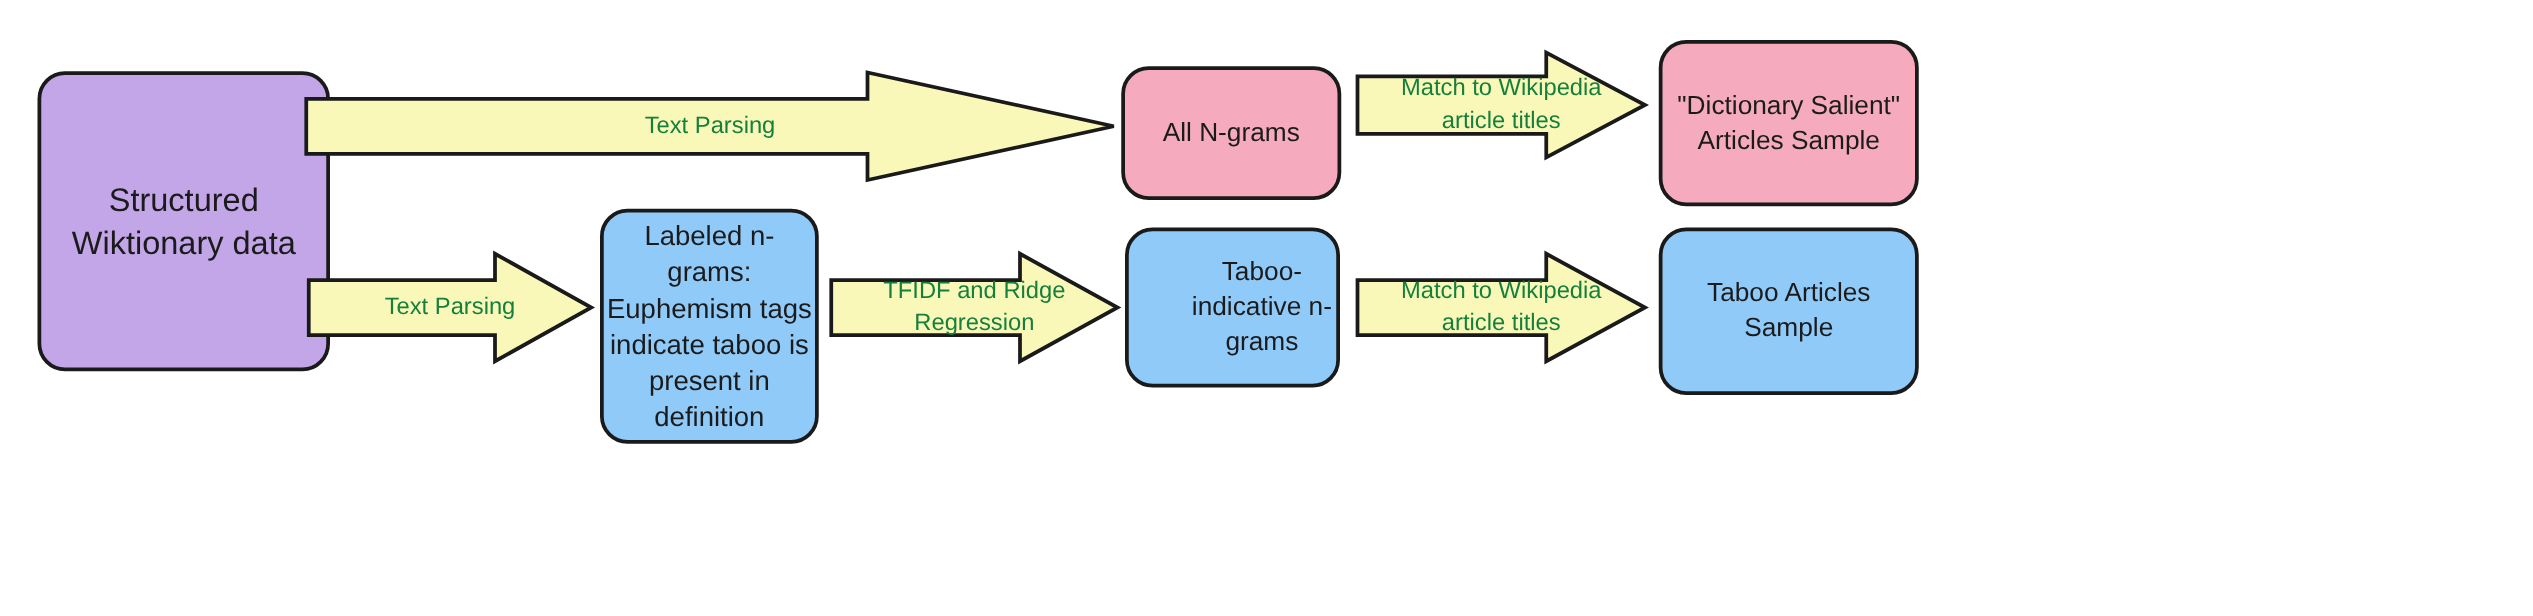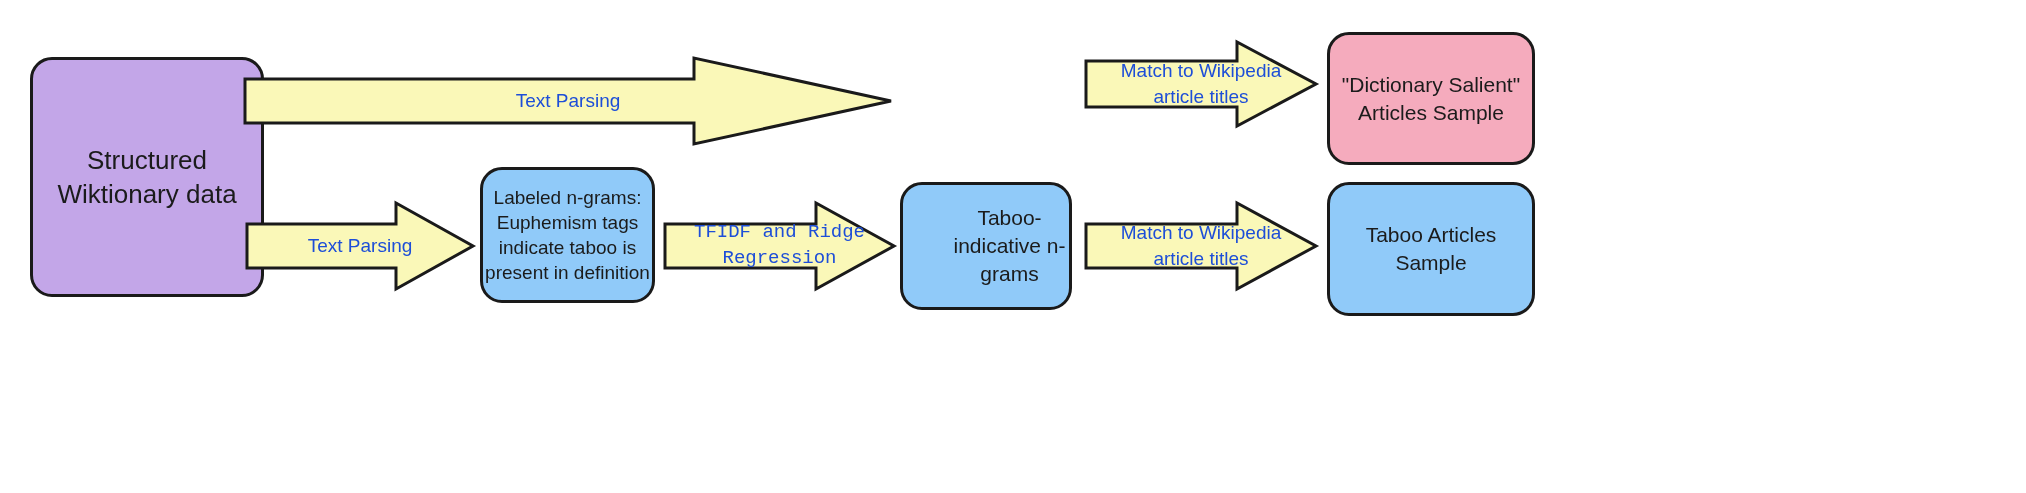--- a/index.html
+++ b/index.html
@@ -44,42 +44,42 @@
     overflow: visible;
   }
   .arrow-label {
     position: absolute;
     left: 0;
     top: 0;
     display: flex;
     align-items: center;
     justify-content: center;
     text-align: center;
-    color: #1d4ed8;
+    color: #15803d;
     line-height: 1.35;
     white-space: pre-line;
     pointer-events: none;
   }
 
   
   #node-structured-wiktionary {
     left: 30px; top: 57px; width: 234px; height: 240px;
     font-size: 26px;
   }
   #node-all-ngrams {
     left: 897px; top: 53px; width: 176px; height: 107px;
     font-size: 21px;
   }
   #node-dictionary-salient {
     left: 1327px; top: 32px; width: 208px; height: 133px;
     font-size: 21px;
   }
   #node-labeled-ngrams {
-    left: 480px; top: 167px; width: 175px; height: 136px;
-    font-size: 19px;
+    left: 480px; top: 167px; width: 175px; height: 188px;
+    font-size: 22px;
   }
   #node-taboo-indicative {
     left: 900px; top: 182px; width: 172px; height: 128px;
     font-size: 21px;
     padding-left: 47px;
   }
   #node-taboo-articles {
     left: 1327px; top: 182px; width: 208px; height: 134px;
     font-size: 21px;
     border-radius: 22px;
@@ -88,34 +88,35 @@
   
   #arrow-text-parsing-top { left: 244px; top: 51px; width: 648px; height: 100px; }
   #arrow-text-parsing-top .arrow-label { width: 648px; height: 100px; font-size: 19px; }
 
   #arrow-match-top { left: 1085px; top: 39px; width: 232px; height: 90px; }
   #arrow-match-top .arrow-label { width: 232px; height: 90px; font-size: 19px; }
 
   #arrow-text-parsing-bottom { left: 246px; top: 196px; width: 228px; height: 100px; }
   #arrow-text-parsing-bottom .arrow-label { width: 228px; height: 100px; font-size: 19px; }
 
-  #arrow-tfidf { left: 664px; top: 196px; width: 231px; height: 100px; font-family: Liberation Mono, monospace; }
+  #arrow-tfidf { left: 664px; top: 196px; width: 231px; height: 100px; }
   #arrow-tfidf .arrow-label { width: 231px; height: 100px; font-size: 19px; }
 
   #arrow-match-bottom { left: 1085px; top: 196px; width: 232px; height: 100px; }
   #arrow-match-bottom .arrow-label { width: 232px; height: 100px; font-size: 19px; }
 </style>
 </head>
 <body>
 
 <div id="canvas">
 
   <div class="node node-purple" id="node-structured-wiktionary">Structured
 Wiktionary data</div>
 
+  <div class="node node-pink" id="node-all-ngrams">All N-grams</div>
 
   <div class="node node-pink" id="node-dictionary-salient">"Dictionary Salient"
 Articles Sample</div>
 
   <div class="node node-blue" id="node-labeled-ngrams">Labeled n-grams:
 Euphemism tags
 indicate taboo is
 present in definition</div>
 
   <div class="node node-blue" id="node-taboo-indicative">Taboo-indicative n-

